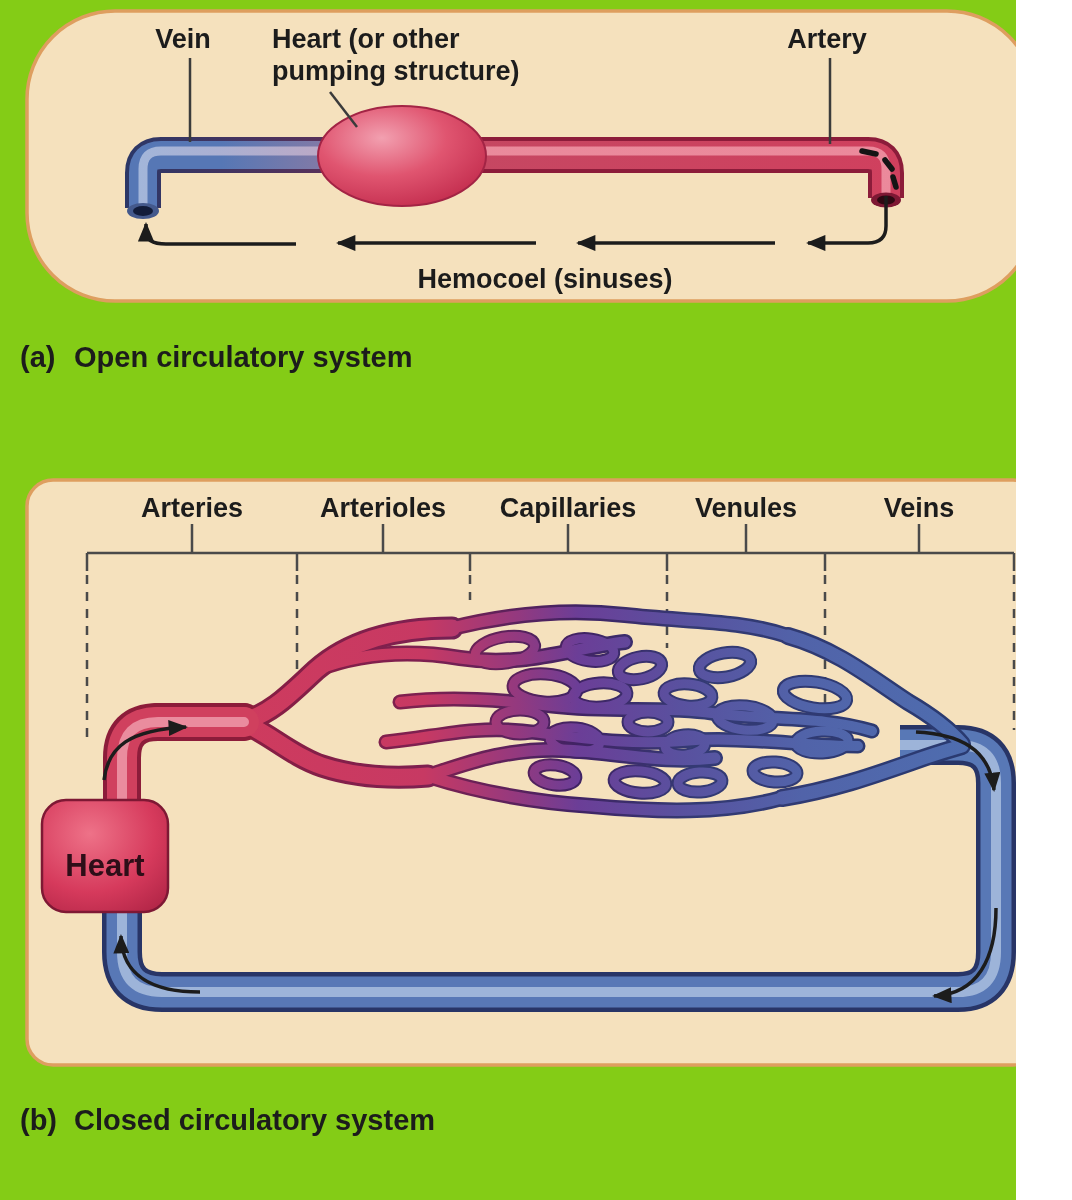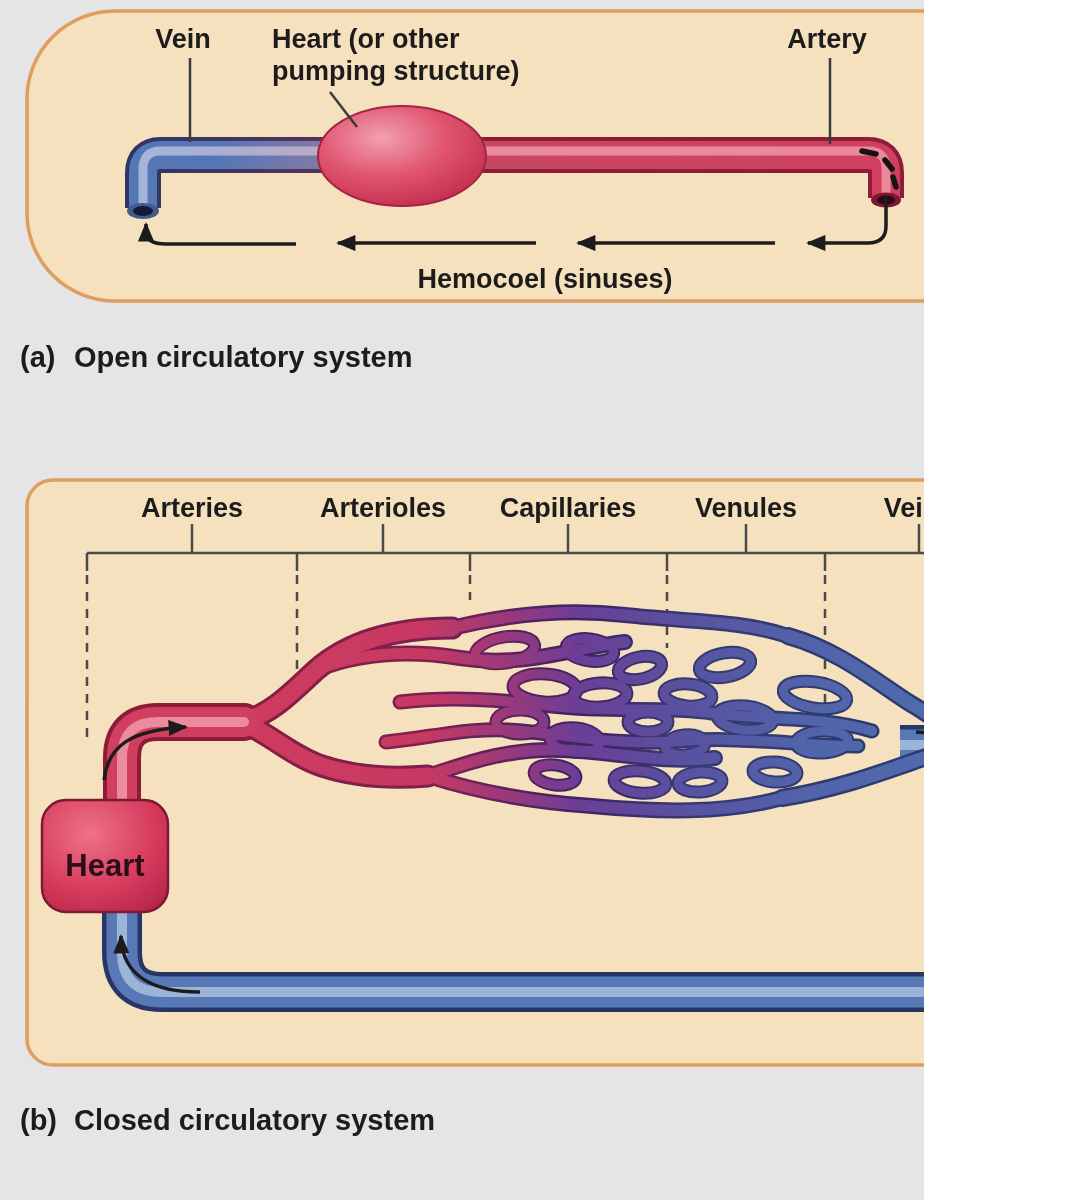--- a/index.html
+++ b/index.html
@@ -1,16 +1,16 @@
 <!DOCTYPE html>
 <html><head>
 <meta charset="utf-8">
 <style>
   html,body{margin:0;padding:0;background:#ffffff;}
-  .canvas{position:relative;width:924px;height:1200px;background:#e5e5e5;overflow:hidden;
+  .canvas{position:relative;width:1016px;height:1200px;background:#84cc16;overflow:hidden;
           font-family:"Liberation Sans", sans-serif;}
   svg{position:absolute;left:0;top:0;}
   text{font-family:"Liberation Sans", sans-serif;fill:#1c1c1c;}
   .lbl{font-size:27px;font-weight:bold;}
   .cap{font-size:29px;font-weight:bold;}
   .heartlbl{font-size:31px;font-weight:bold;fill:#2e0e18;}
 </style>
 </head>
 <body>
 

